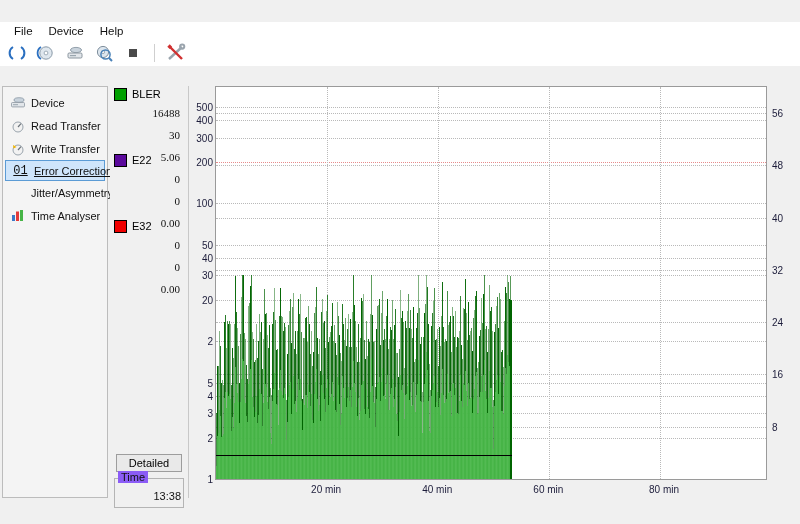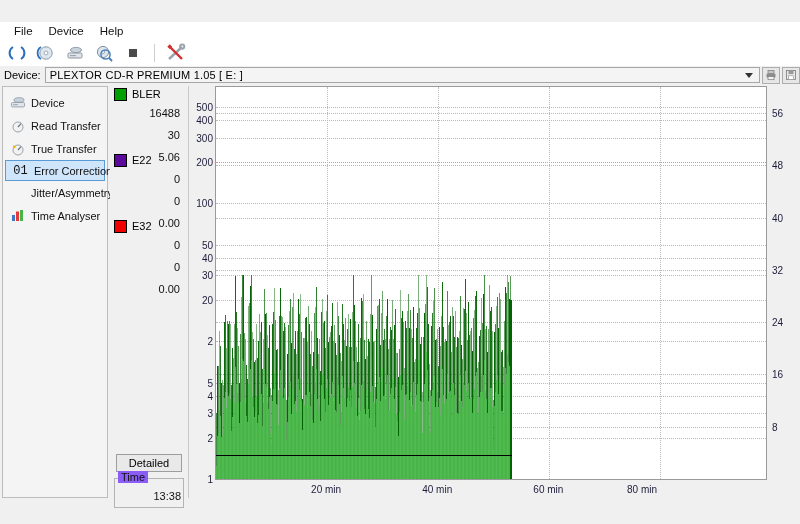--- a/index.html
+++ b/index.html
@@ -38,31 +38,31 @@
   .dev-combo-text{font-size:11px;padding-left:4px;color:#000;letter-spacing:.2px;}
   .combo-arrow{position:absolute;right:6px;top:5px;width:0;height:0;border-left:4px solid transparent;border-right:4px solid transparent;border-top:5px solid #333;}
   .dev-btn{width:18px;height:17px;margin-left:2px;background:#e7e7e7;border:1px solid #adadad;display:flex;align-items:center;justify-content:center;box-sizing:border-box;}
 
   
   .main{position:absolute;left:0;top:84px;width:800px;height:416px;}
 
   
   .sidebar{position:absolute;left:2px;top:2px;width:106px;height:412px;background:#f4f4f4;border:1px solid #bcbcbc;box-sizing:border-box;padding-top:4px;}
   .side-item{height:23px;display:flex;align-items:center;padding-left:6px;box-sizing:border-box;font-size:11px;color:#111;}
-  .side-item.sel{background:#cfe5fb;border:1px solid #5b9bd5;margin:0 2px;height:21px;}
+  .side-item.sel{background:#cfe5fb;border:1px solid #5b9bd5;margin:0 2px;height:21px;text-decoration:underline;}
   .side-ico{width:17px;min-width:17px;height:15px;margin-right:5px;display:flex;align-items:center;justify-content:center;}
   .side-item.indent .side-ico{visibility:hidden;}
   .side-lbl{white-space:nowrap;}
 
   
   .legend{position:absolute;left:110px;top:2px;width:76px;height:412px;background:#f0f0f0;}
   .lg-head{display:flex;align-items:center;gap:5px;padding-left:4px;height:16px;}
   .sw{width:13px;height:13px;border:1px solid #000;box-sizing:border-box;}
   .lg-name{font-size:11px;}
-  .lg-vals{padding-right:6px;}
+  .lg-vals{padding-right:6px;font-family:Liberation Serif, serif;}
   .lg-val{text-align:right;font-size:11px;height:22px;line-height:22px;color:#111;}
   .detailed-btn{position:absolute;left:6px;top:368px;width:66px;height:18px;background:#e9e9e9;border:1px solid #9d9d9d;font-size:11px;display:flex;align-items:center;justify-content:center;box-sizing:border-box;color:#000;}
   .time-group{position:absolute;left:4px;top:392px;width:70px;height:30px;border:1px solid #b4b4b4;box-sizing:border-box;}
   .time-cap{position:absolute;left:8px;top:385px;background:#8b5cf6;padding:0 3px;font-size:11px;color:#111;}
   .time-val{position:absolute;right:5px;top:404px;font-size:11px;color:#111;}
 
   .vsep{position:absolute;left:188px;top:2px;width:1px;height:412px;background:#c8c8c8;}
 
   
   .chart-wrap{position:absolute;left:192px;top:2px;width:606px;height:412px;background:#f0f0f0;}
@@ -138,41 +138,20 @@
     <div class="tb-btn">
       <svg width="22" height="22" viewBox="0 0 22 22">
         <line x1="4" y1="17" x2="17" y2="5" stroke="#9aa4ad" stroke-width="2.4"></line>
         <circle cx="17.2" cy="4.6" r="2.1" fill="none" stroke="#9aa4ad" stroke-width="2"></circle>
         <line x1="5" y1="5" x2="17" y2="17" stroke="#d03030" stroke-width="2.4"></line>
         <rect x="3" y="3" width="3.4" height="3.4" fill="#d03030" transform="rotate(45 4.7 4.7)"></rect>
       </svg>
     </div>
   </div>
 
-  <div class="devicebar">
-    <span class="dev-label">Device:</span>
-    <div class="dev-combo">
-      <span class="dev-combo-text">PLEXTOR  CD-R   PREMIUM   1.05 [ E: ]</span>
-      <span class="combo-arrow"></span>
-    </div>
-    <div class="dev-btn">
-      <svg width="12" height="12" viewBox="0 0 12 12">
-        <rect x="3" y="1.5" width="6" height="3" fill="#c6c6c6" stroke="#7a7a7a" stroke-width=".7"></rect>
-        <rect x="1.5" y="4.5" width="9" height="4" rx="1" fill="#8d8d8d"></rect>
-        <rect x="3" y="7.5" width="6" height="3.2" fill="#f2f2f2" stroke="#7a7a7a" stroke-width=".7"></rect>
-      </svg>
-    </div>
-    <div class="dev-btn">
-      <svg width="12" height="12" viewBox="0 0 12 12">
-        <rect x="1.5" y="1.5" width="9" height="9" fill="#e9e9e9" stroke="#7a7a7a" stroke-width=".8"></rect>
-        <rect x="3.5" y="1.5" width="5" height="3.6" fill="#9a9a9a"></rect>
-        <rect x="3.5" y="6.8" width="5" height="3.7" fill="#fff" stroke="#8a8a8a" stroke-width=".6"></rect>
-      </svg>
-    </div>
-  </div>
 
   <div class="main">
 
     <div class="sidebar">
       <div class="side-item">
         <span class="side-ico">
           <svg width="16" height="13" viewBox="0 0 16 13">
             <ellipse cx="9" cy="4" rx="5" ry="2.3" fill="#c9d3dc" stroke="#7d8d9b" stroke-width=".7"></ellipse>
             <rect x="1.5" y="6.5" width="13" height="4.4" rx="1" fill="#e2e6ea" stroke="#8b969f" stroke-width=".8"></rect>
             <rect x="3" y="8.2" width="5" height="1" fill="#9aa6af"></rect>
@@ -190,21 +169,21 @@
         <span class="side-lbl">Read Transfer</span>
       </div>
       <div class="side-item">
         <span class="side-ico">
           <svg width="14" height="14" viewBox="0 0 14 14">
             <circle cx="7" cy="8" r="5" fill="#f2f2f2" stroke="#9aa4ad" stroke-width="1"></circle>
             <line x1="7" y1="8" x2="10" y2="4.6" stroke="#6b737a" stroke-width="1.2"></line>
             <path d="M2 3 L5.5 5 L2.5 6.5 Z" fill="#f0b400"></path>
           </svg>
         </span>
-        <span class="side-lbl">True Transfer</span>
+        <span class="side-lbl">Write Transfer</span>
       </div>
       <div class="side-item sel">
         <span class="side-ico" style="font-size:12px;font-family:'Liberation Mono',monospace;color:#111;">01</span>
         <span class="side-lbl">Error Correction</span>
       </div>
       <div class="side-item indent">
         <span class="side-ico"></span>
         <span class="side-lbl">Jitter/Asymmetry</span>
       </div>
       <div class="side-item">
@@ -908,18 +887,18 @@
           <div class="tickR" style="top: 236.2px;">24</div>
           <div class="tickR" style="top: 183.933px;">32</div>
           <div class="tickR" style="top: 131.667px;">40</div>
           <div class="tickR" style="top: 79.4px;">48</div>
           <div class="tickR" style="top: 27.1333px;">56</div>
         </div>
       <div id="x-axis">
           <div class="xlbl" style="left: 134.111px;">20 min</div>
           <div class="xlbl" style="left: 245.222px;">40 min</div>
           <div class="xlbl" style="left: 356.333px;">60 min</div>
-          <div class="xlbl" style="left: 450px;">80 min</div>
+          <div class="xlbl" style="left: 472px;">80 min</div>
         </div>
     </div>
   </div>
 
 </div>
 
 </body></html>

